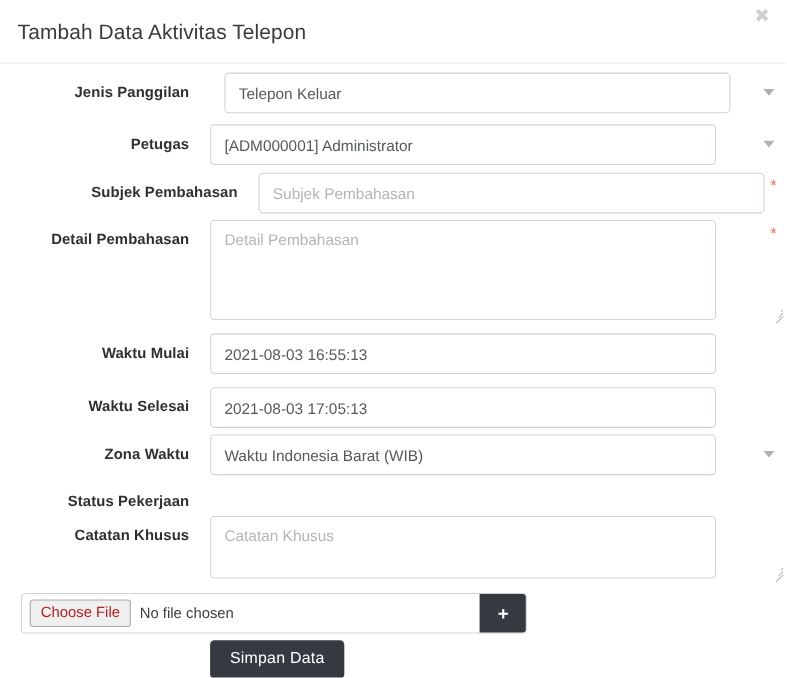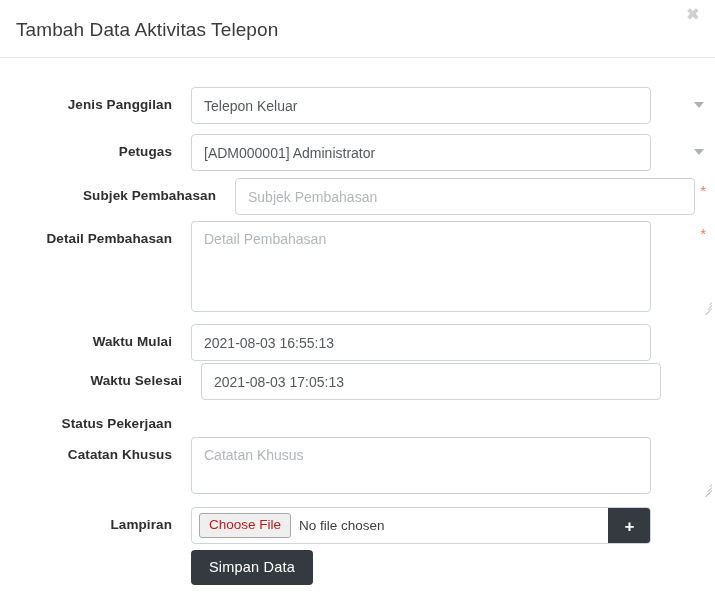--- a/index.html
+++ b/index.html
@@ -211,21 +211,21 @@
 
 <div class="modal">
 
   <div class="modal-header">
     <div class="modal-title">Tambah Data Aktivitas Telepon</div>
     <button class="close-btn">✖</button>
   </div>
 
   <div class="modal-body">
 
-    <div class="form-row" style="margin-top:29px;">
+    <div class="form-row" style="margin-top:8px;gap:13px;">
       <div class="lbl">Jenis Panggilan</div>
       <div class="ctrl-wrap">
         <div class="ctrl select">Telepon Keluar</div>
         <span class="caret"></span>
       </div>
     </div>
 
     <div class="form-row" style="margin-bottom:7px;">
       <div class="lbl">Petugas</div>
       <div class="ctrl-wrap">
@@ -248,53 +248,59 @@
         <div class="ta big">Detail Pembahasan</div>
         <span class="req-star">*</span>
         <span class="resize-grip">
             <i></i>
             <i></i>
             <i></i>
           </span>
       </div>
     </div>
 
-    <div class="form-row" style="margin-bottom:2px;">
+    <div class="form-row" style="margin-bottom:12px;">
       <div class="lbl">Waktu Mulai</div>
       <div class="ctrl-wrap">
         <div class="ctrl">2021-08-03 16:55:13</div>
       </div>
     </div>
 
-    <div class="form-row" style="margin-bottom:6px;padding-left:10px;">
+    <div class="form-row" style="margin-bottom:6px;">
       <div class="lbl">Waktu Selesai</div>
       <div class="ctrl-wrap">
         <div class="ctrl">2021-08-03 17:05:13</div>
       </div>
     </div>
 
+    <div class="form-row" style="margin-bottom:6px;">
+      <div class="lbl">Zona Waktu</div>
+      <div class="ctrl-wrap">
+        <div class="ctrl select">Waktu Indonesia Barat (WIB)</div>
+        <span class="caret"></span>
+      </div>
+    </div>
 
     <div class="form-row" style="margin-bottom:6px;gap:24px;">
       <div class="lbl">Status Pekerjaan</div>
     </div>
 
     <div class="form-row" style="margin-bottom:13px;">
       <div class="lbl">Catatan Khusus</div>
       <div class="ctrl-wrap">
         <div class="ta small">Catatan Khusus</div>
         <span class="resize-grip">
             <i></i>
             <i></i>
             <i></i>
           </span>
       </div>
     </div>
 
     <div class="form-row" style="margin-bottom:6px;">
-      <div class="lbl">Lampiran</div>
       <div class="ctrl-wrap">
         <div class="file-ctrl">
           <span class="choose-file">Choose File</span>
           <span class="no-file">No file chosen</span>
           <button class="plus-btn">+</button>
         </div>
       </div>
     </div>
 
     <div class="submit-row">

